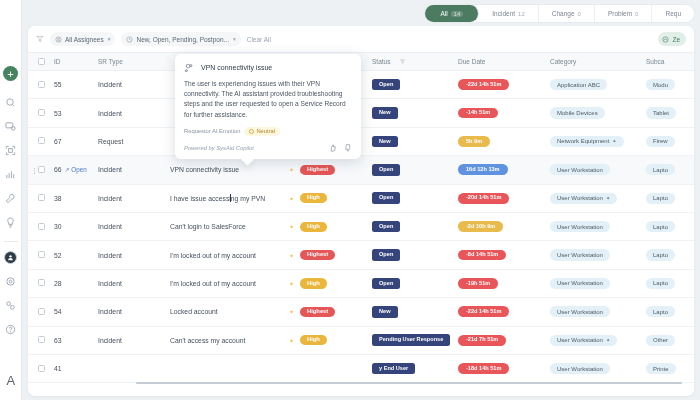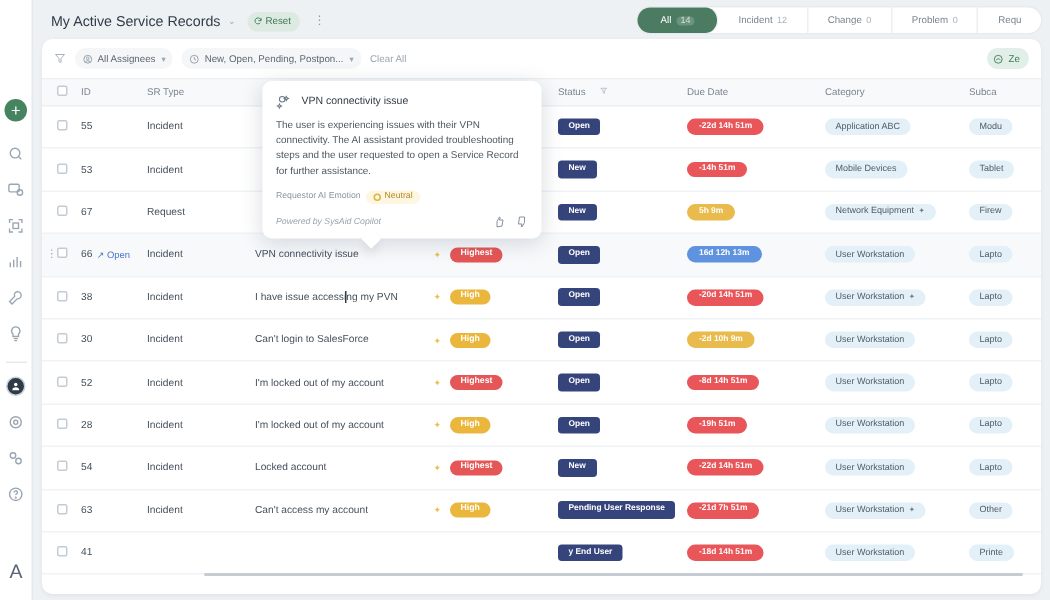--- a/index.html
+++ b/index.html
@@ -226,32 +226,20 @@
         <circle cx="12" cy="12" r="9"></circle>
         <path d="M9.5 9.5a2.5 2.5 0 1 1 3.2 2.4c-.5.2-.7.7-.7 1.3"></path>
         <circle cx="12" cy="17" r=".6" fill="currentColor"></circle>
       </svg>
   </div>
   <div class="logo">A</div>
 </div>
 
 <div id="page">
 
-  <div id="topbar">
-    <span id="title">My Active Service Records</span>
-    <span class="caret">⌄</span>
-    <span id="reset">
-      <svg viewBox="0 0 24 24" fill="none" stroke="currentColor" stroke-width="2.4">
-          <path d="M20 11a8 8 0 1 0-2 6"></path>
-          <polyline points="20 4 20 11 13 11"></polyline>
-        </svg>
-      <span>Reset</span>
-    </span>
-    <span id="kebab">⋮</span>
-  </div>
 
   <div id="tabs">
     <div class="tab active">
       <span>All</span>
       <span class="cnt">14</span>
     </div>
     <div class="tab">
       <span>Incident</span>
       <span class="cnt">12</span>
     </div>

